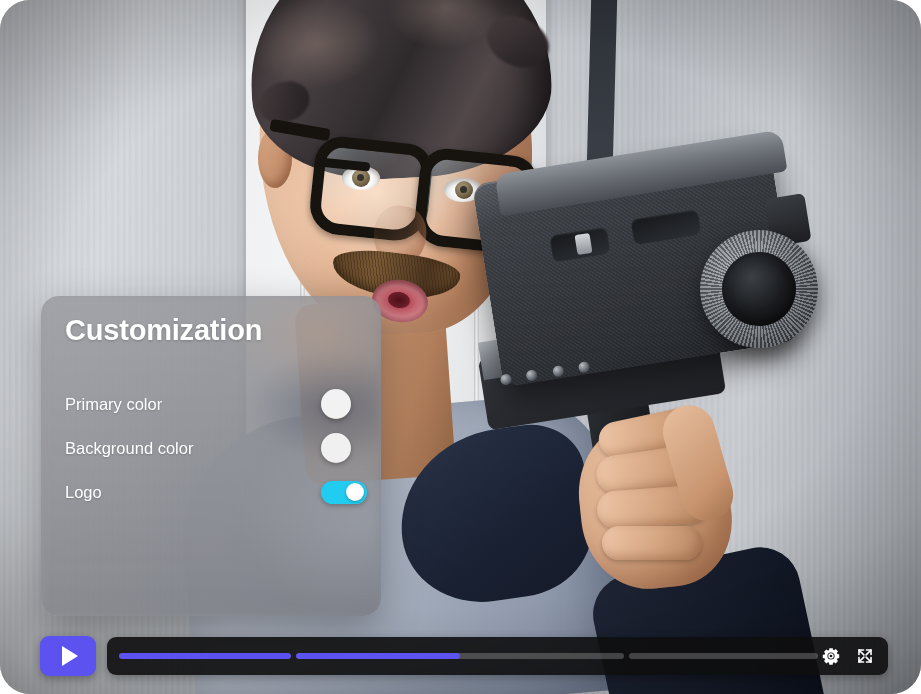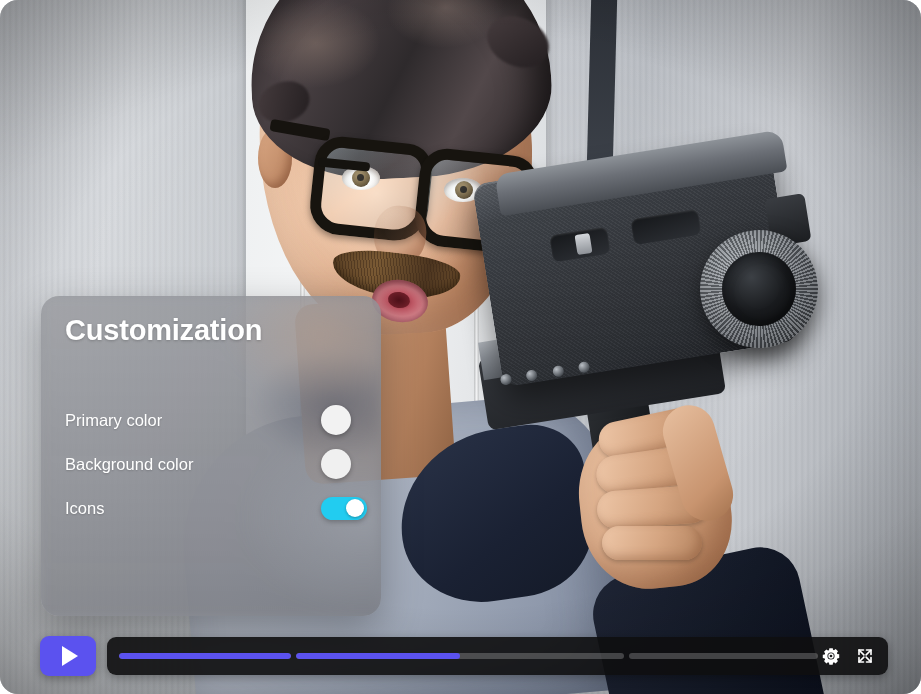--- a/index.html
+++ b/index.html
@@ -10,21 +10,21 @@
     height: 694px;
     overflow: hidden;
     background: #ffffff;
     font-family: "Liberation Sans", sans-serif;
   }
 
   #player-window {
     position: relative;
     width: 921px;
     height: 694px;
-    border-radius: 18px;
+    border-radius: 30px;
     overflow: hidden;
     background: #b9bcc0;
   }
 
   
   #video-stage {
     position: absolute;
     inset: 0;
     overflow: hidden;
   }
@@ -399,21 +399,21 @@
     margin: 0;
     font-size: 29px;
     font-weight: 700;
     letter-spacing: -0.2px;
     color: #ffffff;
     text-shadow: 0 1px 3px rgba(0,0,0,0.22);
   }
 
   .settings-list {
     position: absolute;
-    left: 0; top: 102px;
+    left: 0; top: 86px;
     width: 100%;
   }
   .setting-row {
     position: relative;
     height: 44px;
     display: flex;
     align-items: center;
   }
   .setting-label {
     position: absolute;
@@ -601,21 +601,21 @@
         </div>
 
 
 
         <div class="setting-row">
           <span class="setting-label">Background color</span>
           <span class="swatch" id="sw3" style="background: rgb(240, 240, 240);"></span>
         </div>
 
         <div class="setting-row">
-          <span class="setting-label">Icons</span>
+          <span class="setting-label">Logo</span>
           <span class="toggle" id="tg0" style="background: rgb(34, 204, 240);">
             <span class="toggle-knob"></span>
           </span>
         </div>
 
       </div>
     </div>
   </div>
 
   <div id="player-controls">

